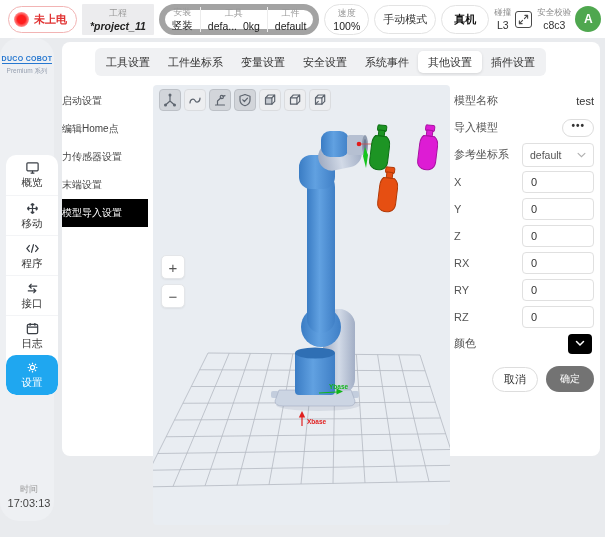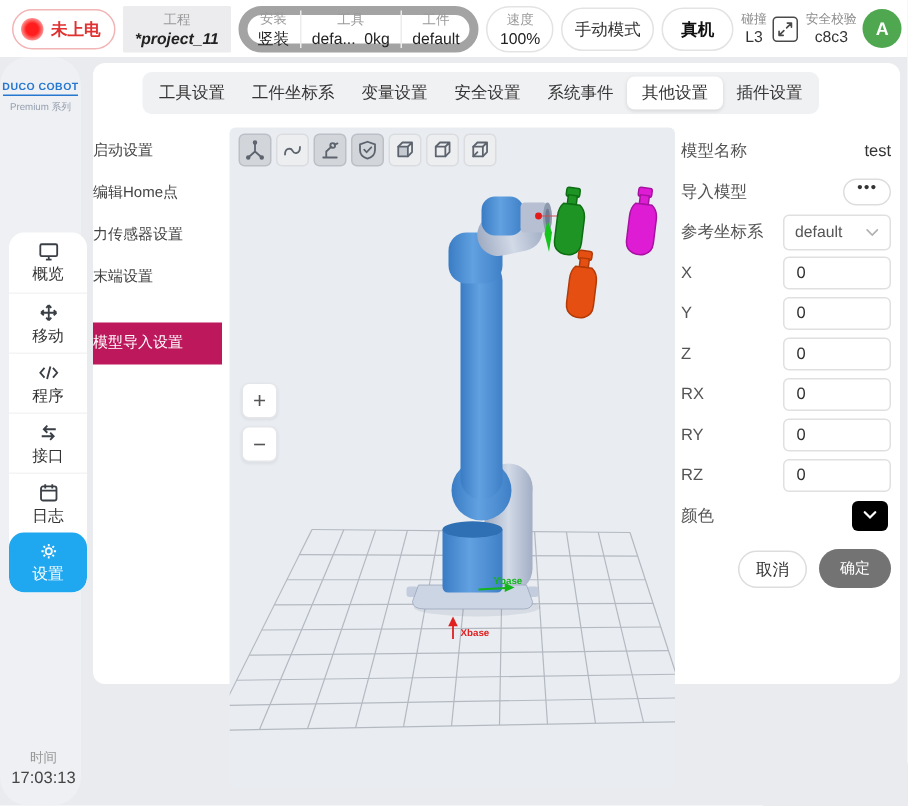--- a/index.html
+++ b/index.html
@@ -22,21 +22,21 @@
   .pillbox { margin-left:5px; border:1px solid #e3e3e3; border-radius:16px; padding:2px 8px; text-align:center; background:#fff; flex:none; }
   .btn-pill { margin-left:5px; border:1px solid #e3e3e3; border-radius:15px; height:29px; padding:0 8px; font-size:11px; color:#333; background:#fff; display:flex; align-items:center; cursor:pointer; white-space:nowrap; flex:none; }
   .btn-pill.real { font-weight:bold; color:#111; padding:0 12px; }
   .mini { margin-left:5px; text-align:center; flex:none; }
   .mini-label { font-size:8.5px; color:#8a8a8a; white-space:nowrap; }
   .mini-val { font-size:10.5px; color:#333; }
   .expand-btn { margin-left:4px; width:17px; height:17px; border:1.3px solid #4a4a4a; border-radius:3px; display:flex; align-items:center; justify-content:center; background:#fff; cursor:pointer; flex:none; }
   .avatar { margin-left:4px; width:26px; height:26px; border-radius:50%; background:#4fa74f; color:#fff; font-size:12px; font-weight:bold; display:flex; align-items:center; justify-content:center; cursor:pointer; flex:none; }
 
   
-  .sidebar { position:absolute; left:0; top:38px; width:54px; bottom:0; background:#eef0f3;border-radius:19px; }
+  .sidebar { position:absolute; left:0; top:38px; width:54px; bottom:16px; background:#eef0f3;border-radius:19px; }
   .logo { padding-top:9px; text-align:center; }
   .logo-title { font-size:7px; font-weight:bold; color:#2577d0; letter-spacing:.3px; border-bottom:1px solid #2577d0; display:inline-block; padding-bottom:1px; }
   .logo-sub { font-size:6.5px; color:#97a0b0; margin-top:2px; }
   .nav { position:absolute; left:6px; top:117px; width:52px; background:#fff; border-radius:10px; overflow:hidden; }
   .sbitem { height:40px; display:flex; flex-direction:column; align-items:center; justify-content:center; gap:1px; border-top:1px solid #f3f4f6; cursor:pointer; }
   .sbitem:first-child { border-top:none; }
   .sbitem span { font-size:10.5px; color:#333; }
   .sbitem svg { stroke:#3a3f46; }
   .sbitem.active { background:#1fa7f0; border-radius:10px; border-top:none; }
   .sbitem.active span { color:#fff; }
@@ -46,21 +46,21 @@
   .t-val { font-size:11px; color:#444; margin-top:1px; }
 
   
   .main { position:absolute; left:62px; top:42px; width:538px; height:414px; background:#fff; border-radius:8px; }
   .tabbar { position:absolute; left:33px; top:6px; height:28px; background:#f0f1f3; border-radius:6px; display:flex; align-items:center; padding:0 2px; }
   .tab { font-size:11px; color:#333; padding:0 9px; height:28px; line-height:28px; white-space:nowrap; cursor:pointer; }
   .tab.active { background:#fff; height:22px; line-height:22px; border-radius:5px; box-shadow:0 1px 3px rgba(0,0,0,.12); padding:0 10px; }
 
   .submenu { position:absolute; left:0; top:45px; width:86px; }
   .smitem { height:28px; line-height:28px; font-size:10px; color:#444; white-space:nowrap; cursor:pointer; }
-  .smitem.active { background:#be185d; color:#fff;margin-top:16px; }
+  .smitem.active { background:#000000; color:#fff; }
 
   
   .viewport { position:absolute; left:91px; top:43px; width:297px; height:440px; background:#e9edf2; border-radius:4px; overflow:hidden; }
   .vtoolbar { position:absolute; left:6px; top:4px; display:flex; gap:3px; z-index:3; }
   .vbtn { width:22px; height:22px; border-radius:4px; background:#edeef0; border:1px solid #dadcdf; display:flex; align-items:center; justify-content:center; cursor:pointer; }
   .vbtn.pressed { background:#d2d5da; border-color:#bcc0c6; }
   .vbtn svg { stroke:#5d646e; fill:none; stroke-width:1.2; stroke-linecap:round; stroke-linejoin:round; }
   .vzoom { position:absolute; left:8px; top:170px; display:flex; flex-direction:column; gap:5px; z-index:3; }
   .zbtn { width:24px; height:24px; background:#fff; border-radius:5px; border:1px solid #e4e6e9; font-size:15px; color:#555; display:flex; align-items:center; justify-content:center; cursor:pointer; box-shadow:0 1px 2px rgba(0,0,0,.06); }
   #grid line { stroke:#b4b9c1; stroke-width:0.8; }

